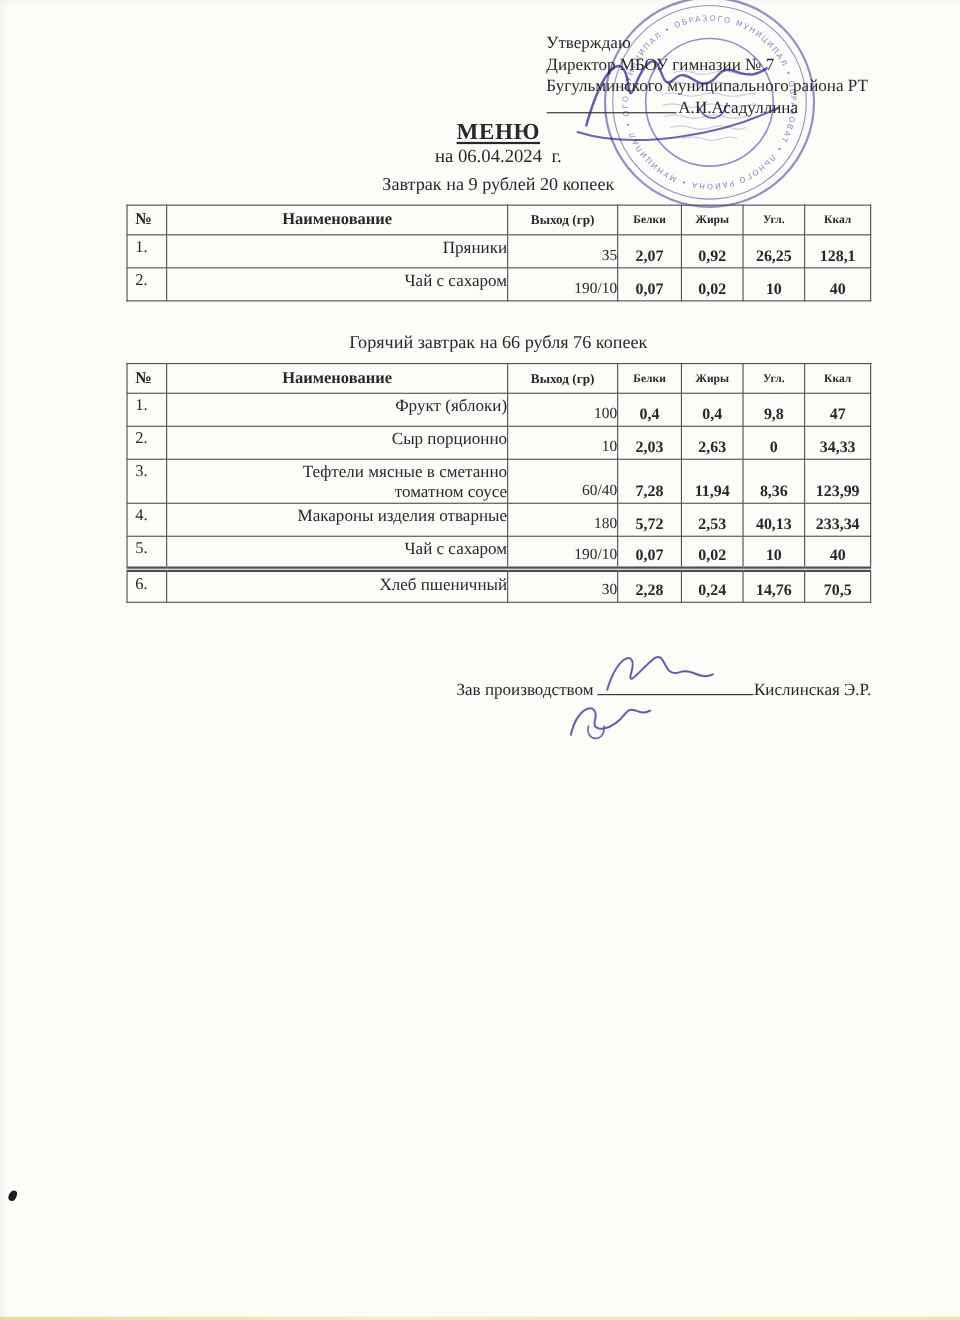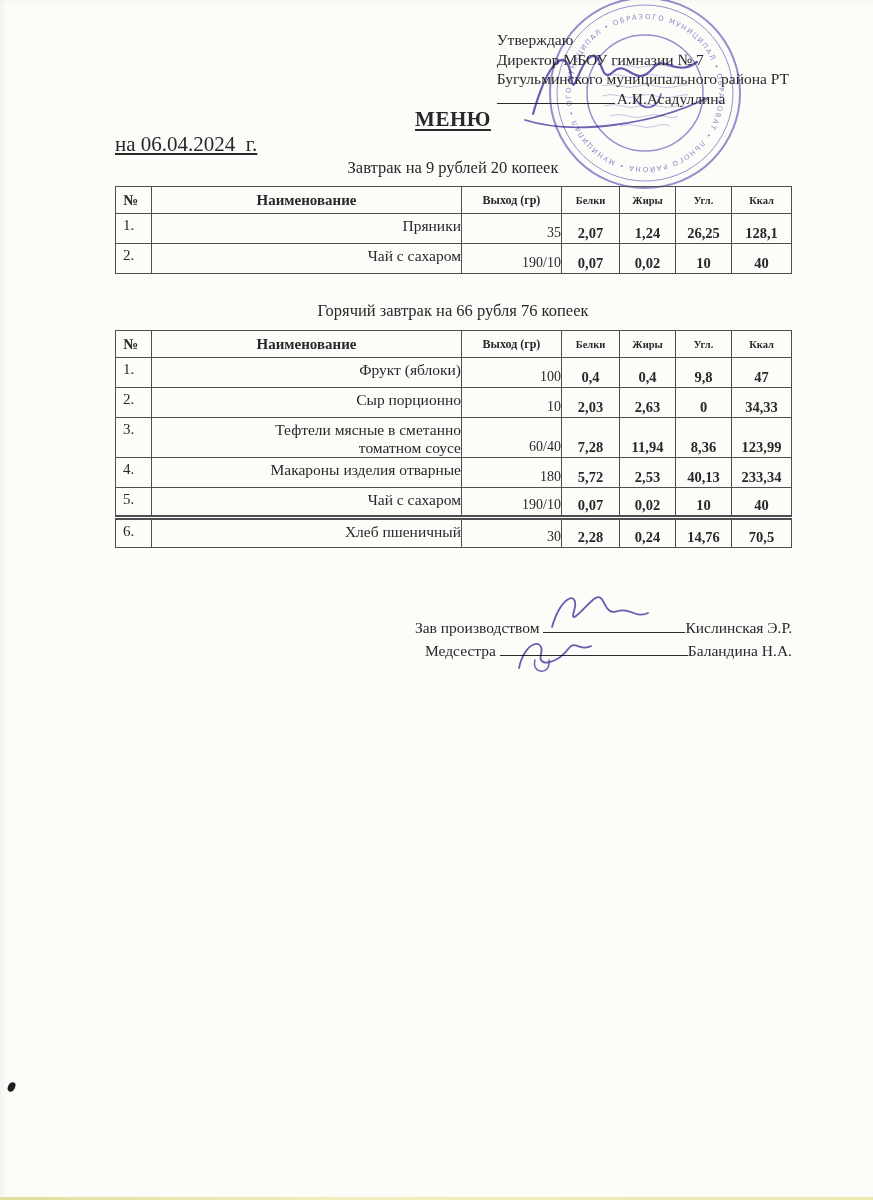--- a/index.html
+++ b/index.html
@@ -13,22 +13,22 @@
   
   .approval { position:absolute; top:30px; right:84px; font-size:15.5px; line-height:19.5px; }
   .approval .sign-line { display:inline-block; width:118px; height:13px; border-bottom:1px solid #2a2a2e; margin-right:2px; }
   
   .stamp { position:absolute; left:540px; top:-12px; width:210px; height:210px; opacity:.82; mix-blend-mode:multiply; pointer-events:none; }
   .dir-sig { position:absolute; left:515px; top:28px; width:200px; height:110px; mix-blend-mode:multiply; pointer-events:none; }
   
   .title { position:absolute; top:107px; left:115px; width:676px; text-align:center;
            font-size:21px; font-weight:bold; letter-spacing:.5px;
            text-decoration:underline; text-underline-offset:3px; }
-  .date-line { position:absolute; top:132px; left:115px; width:676px; 
-           font-size:21px; text-decoration:underline; text-underline-offset:2px; white-space:pre; }
+  .date-line { position:absolute; top:132px; left:115px; width:676px; text-align:center;
+           font-size:17px; text-underline-offset:2px; white-space:pre; }
   .section-heading { position:absolute; left:115px; width:676px; text-align:center; font-size:16.5px; font-weight:normal; }
   .h1 { top:158px; } .h2 { top:301px; }
   
   .menu-table { position:absolute; left:115px; width:676px; border-collapse:collapse; table-layout:fixed;
                 border:1.5px solid #4d4d52; }
   .t0 { top:186px; } .t1 { top:330px; }
   .menu-table th, .menu-table td { border:1px solid #4d4d52; overflow:hidden; }
   .menu-table thead tr { height:27px; }
   .menu-table tbody tr { height:30px; }
   .menu-table th { font-weight:bold; text-align:center; }
@@ -119,21 +119,21 @@
           <th class="c5">Угл.</th>
           <th class="c6">Ккал</th>
         </tr>
       </thead>
       <tbody>
         <tr>
           <td class="c0">1.</td>
           <td class="c1">Пряники</td>
           <td class="c2">35</td>
           <td class="c3">2,07</td>
-          <td class="c4">1,24</td>
+          <td class="c4">0,92</td>
           <td class="c5">26,25</td>
           <td class="c6">128,1</td>
         </tr>
         <tr>
           <td class="c0">2.</td>
           <td class="c1">Чай с сахаром</td>
           <td class="c2">190/10</td>
           <td class="c3">0,07</td>
           <td class="c4">0,02</td>
           <td class="c5">10</td>
@@ -221,24 +221,20 @@
           <td class="c6">70,5</td>
         </tr>
       </tbody>
     </table>
 
   <div class="signatures">
     <div>
       <span>Зав производством</span>
       <span class="sig-underline w1"></span><span>Кислинская Э.Р.</span>
     </div>
-    <div>
-      <span>Медсестра</span>
-      <span class="sig-underline w2"></span><span>Баландина Н.А.</span>
-    </div>
   </div>
 
   <svg class="prod-sig" viewBox="0 0 120 55" aria-hidden="true">
     <path class="ink" stroke-width="1.8" opacity="0.9" d="M12,42 C22,8 40,6 34,26 C29,42 44,22 54,14 C66,5 62,32 78,26 C90,22 96,34 108,28"></path>
   </svg>
   <svg class="nurse-sig" viewBox="0 0 100 55" aria-hidden="true">
     <path class="ink" stroke-width="1.8" opacity="0.9" d="M14,38 C20,10 40,8 36,24 C32,38 52,34 64,18 C70,10 76,22 86,16"></path>
     <path class="ink" stroke-width="1.5" opacity="0.85" d="M30,30 C26,44 46,46 44,30"></path>
   </svg>
 

